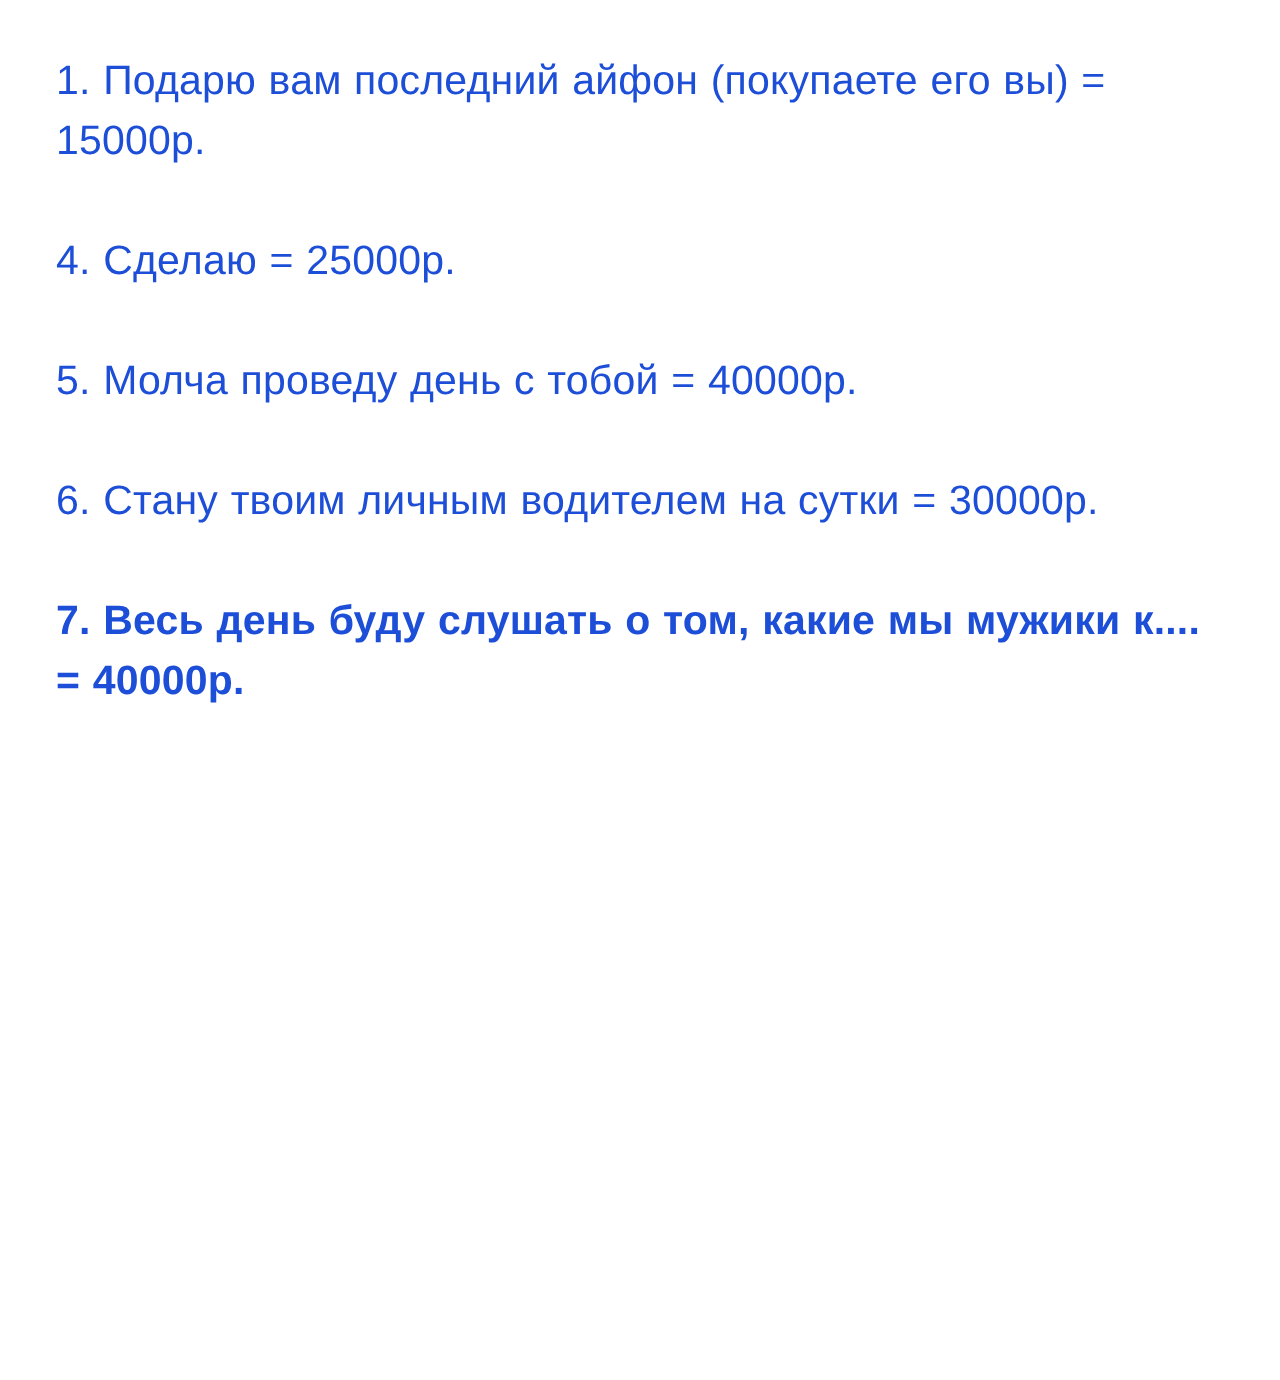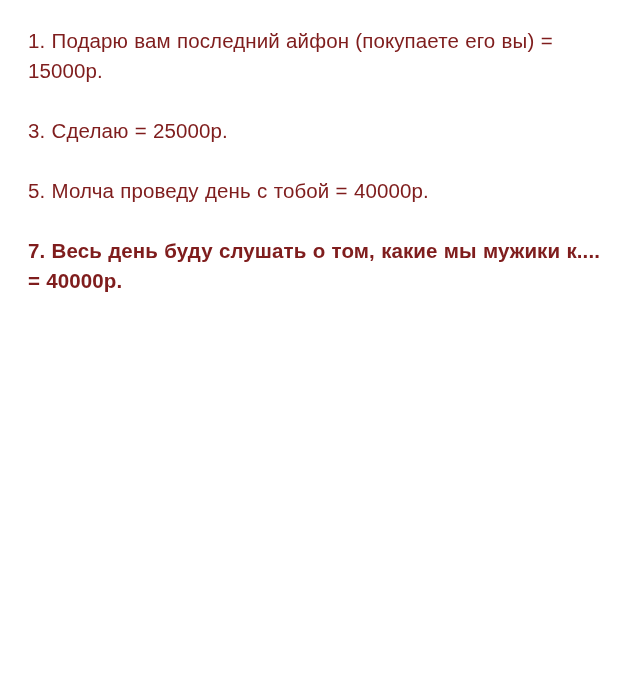--- a/index.html
+++ b/index.html
@@ -14,34 +14,35 @@
     overflow: hidden;
   }
   .page {
     width: 640px;
     height: 690px;
     background: #ffffff;
     box-sizing: border-box;
     padding: 26px 34px 0 28px;
   }
   .item {
-    color: #7f1d1d;
+    color: #1d4ed8;
     font-size: 20.5px;
     line-height: 30px;
     letter-spacing: 0.1px;
     margin: 0 0 30px 0;
     font-weight: 400;
     word-spacing: 0.5px;
   }
   .item:last-child {
     margin-bottom: 0;
     font-weight: bold;
   }
 </style>
 </head>
 <body>
 
 <div class="page">
   <p class="item">1. Подарю вам последний айфон (покупаете его вы) = 15000р.</p>
-  <p class="item">3. Сделаю  = 25000р.</p>
+  <p class="item">4. Сделаю  = 25000р.</p>
   <p class="item">5. Молча проведу день с тобой = 40000р.</p>
+  <p class="item">6. Стану твоим личным водителем на сутки = 30000р.</p>
   <p class="item">7. Весь день буду слушать о том, какие мы мужики к.... = 40000р.</p>
 </div>
 
 </body></html>

